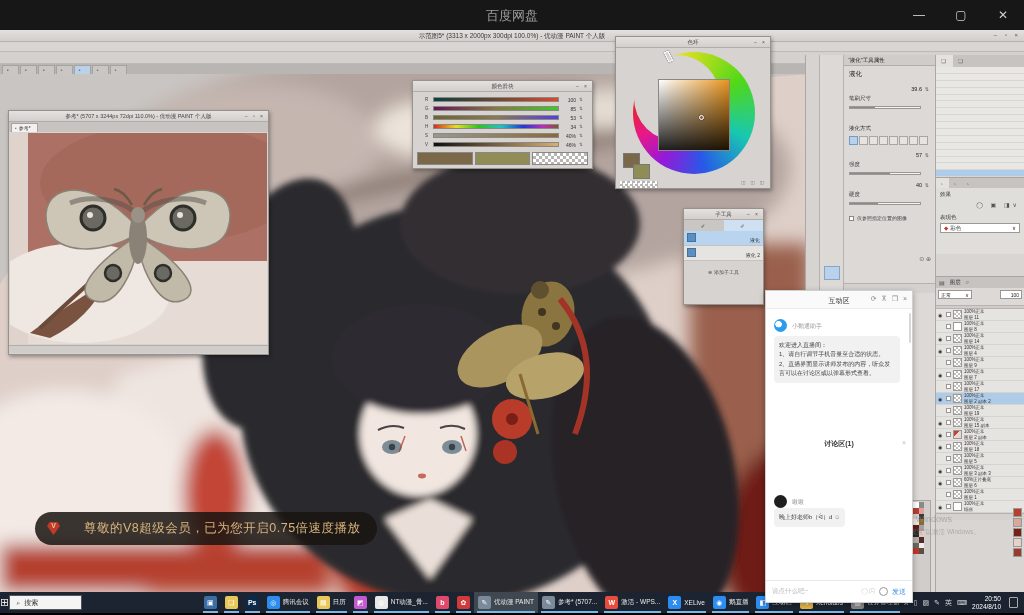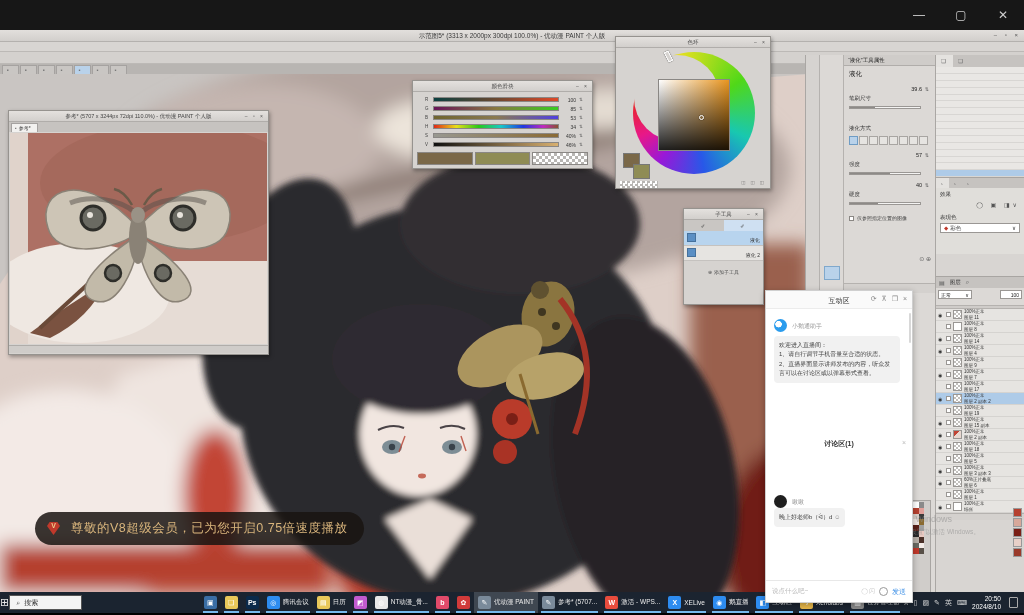--- a/index.html
+++ b/index.html
@@ -189,21 +189,21 @@
   .chat-divider .x { position:absolute; right:6px; top:0; font-weight:normal; color:#bbb; cursor:pointer; }
   .chat-scroll { position:absolute; right:1px; top:4px; width:2px; height:30px; background:#d8d8d8; border-radius:2px; }
   .chat-input { height:22px; border-top:1px solid #e8e8e8; display:flex; align-items:center; padding:0 6px; gap:4px; flex:none; background:#fff; }
   .chat-ph { font-size:6.5px; color:#bbb; flex:1; }
   .chat-flash { font-size:6px; color:#ccc; }
   .chat-flash::before { content:"◯"; margin-right:1px; }
   .chat-emoji { width:9px; height:9px; border:1px solid #999; border-radius:50%; position:relative; cursor:pointer; }
   .chat-send { font-size:7px; color:#3a8ee6; cursor:pointer; }
 
   
-  .vip { position:absolute; left:35px; top:512px; height:33px; background:rgba(25,20,17,.85); border-radius:17px; display:flex; align-items:center; padding:0 16px 0 12px; gap:11px; z-index:7; }
+  .vip { position:absolute; left:35px; top:512px; height:33px; background:rgba(25,20,17,.85); border-radius:17px; display:flex; align-items:center; padding:0 16px 0 12px; gap:24px; z-index:7; }
   .vip-ico { width:13px; height:13px; background:#c0392b; clip-path:polygon(50% 100%,0 30%,20% 0,80% 0,100% 30%); display:flex; justify-content:center; font-size:7px; color:#f0cf8e; font-weight:bold; }
   .vip-text { font-size:12.5px; color:#d9b57c; letter-spacing:.5px; }
 
   
   .wm { position:absolute; left:895px; top:513px; z-index:5; color:rgba(140,140,140,.55); }
   .wm .w1 { font-size:9px; }
   .wm .w2 { font-size:6.5px; margin-top:2px; }
 
   
   .taskbar { position:absolute; left:0; top:592px; width:1024px; height:21px; background:#1b2430; z-index:5; display:flex; align-items:center; }
@@ -223,20 +223,21 @@
   .tb-clock span { font-size:6.5px; color:#fff; }
   .tb-notif { width:9px; height:11px; border:1px solid #aaa; border-radius:1px; margin-left:3px; cursor:pointer; }
   .tb-black { position:absolute; left:0; top:613px; width:1024px; height:2px; background:#000; }
 </style>
 </head>
 <body>
 
 <div id="stage">
 
   <div class="bd-bar">
+    <div class="bd-title">百度网盘</div>
     <div class="bd-controls">
       <div class="bd-btn">—</div>
       <div class="bd-btn">▢</div>
       <div class="bd-btn">✕</div>
     </div>
   </div>
 
   <div class="paint-app">
 
     <div class="pt-titlebar">

